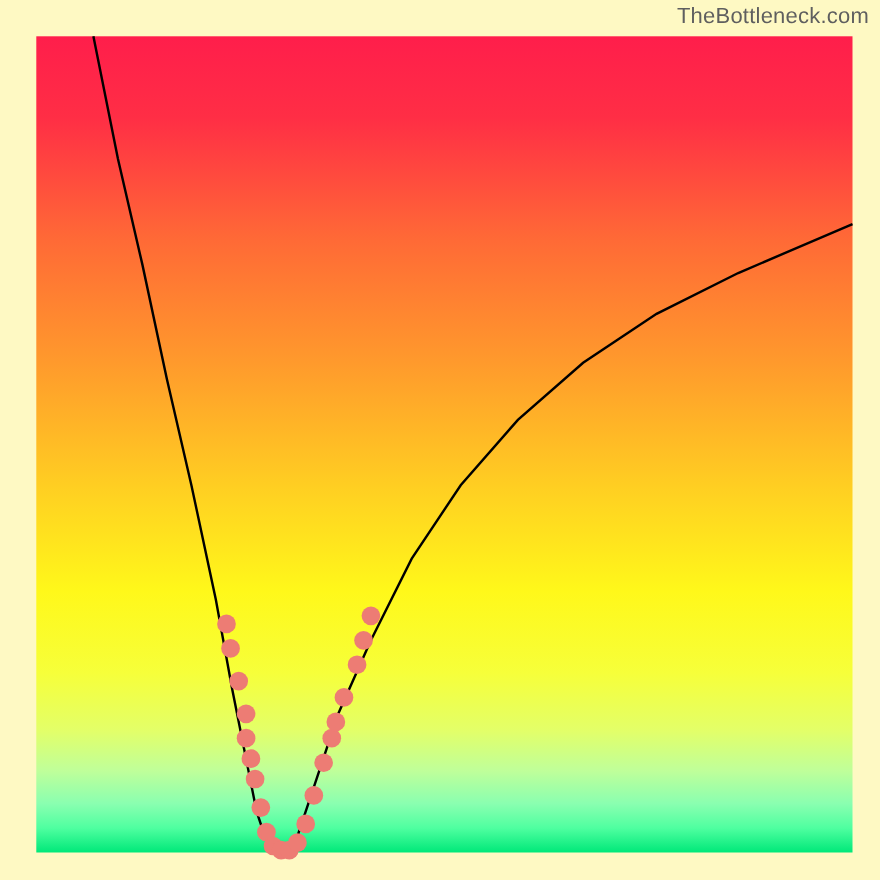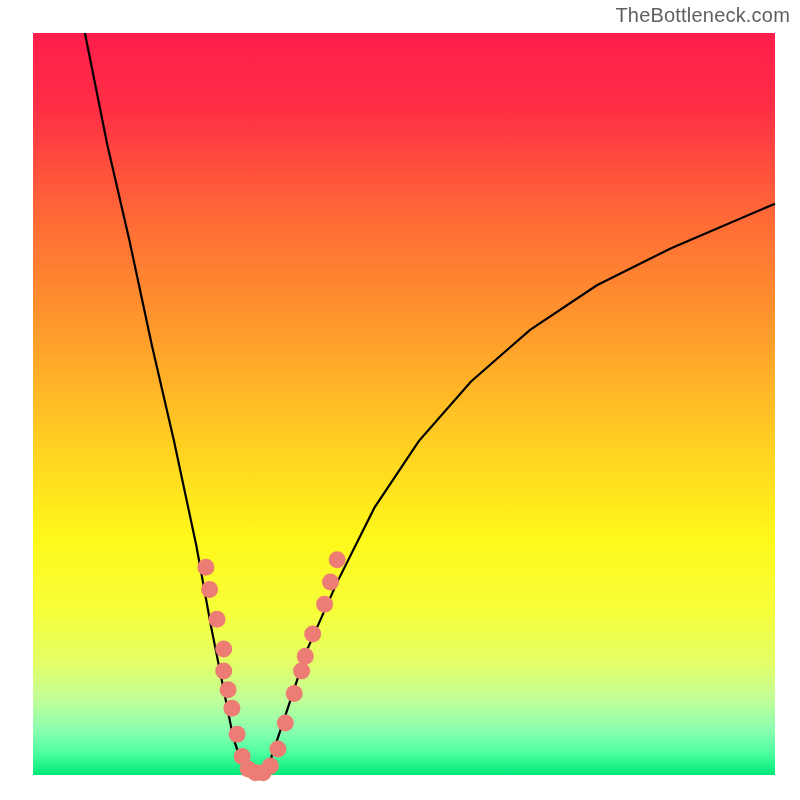--- a/index.html
+++ b/index.html
@@ -8,21 +8,21 @@
     width: 800px;
     height: 800px;
     background: #000;
     overflow: hidden;
     font-family: Arial, Helvetica, sans-serif;
   }
   .frame {
     position: relative;
     width: 800px;
     height: 800px;
-    background: #ffffff;
+    background: #fef9c3;
   }
   .watermark {
     position: absolute;
     top: 4px;
     right: 10px;
     color: #5f5f5f;
     font-size: 20px;
     font-weight: 500;
     letter-spacing: 0.2px;
     z-index: 10;

